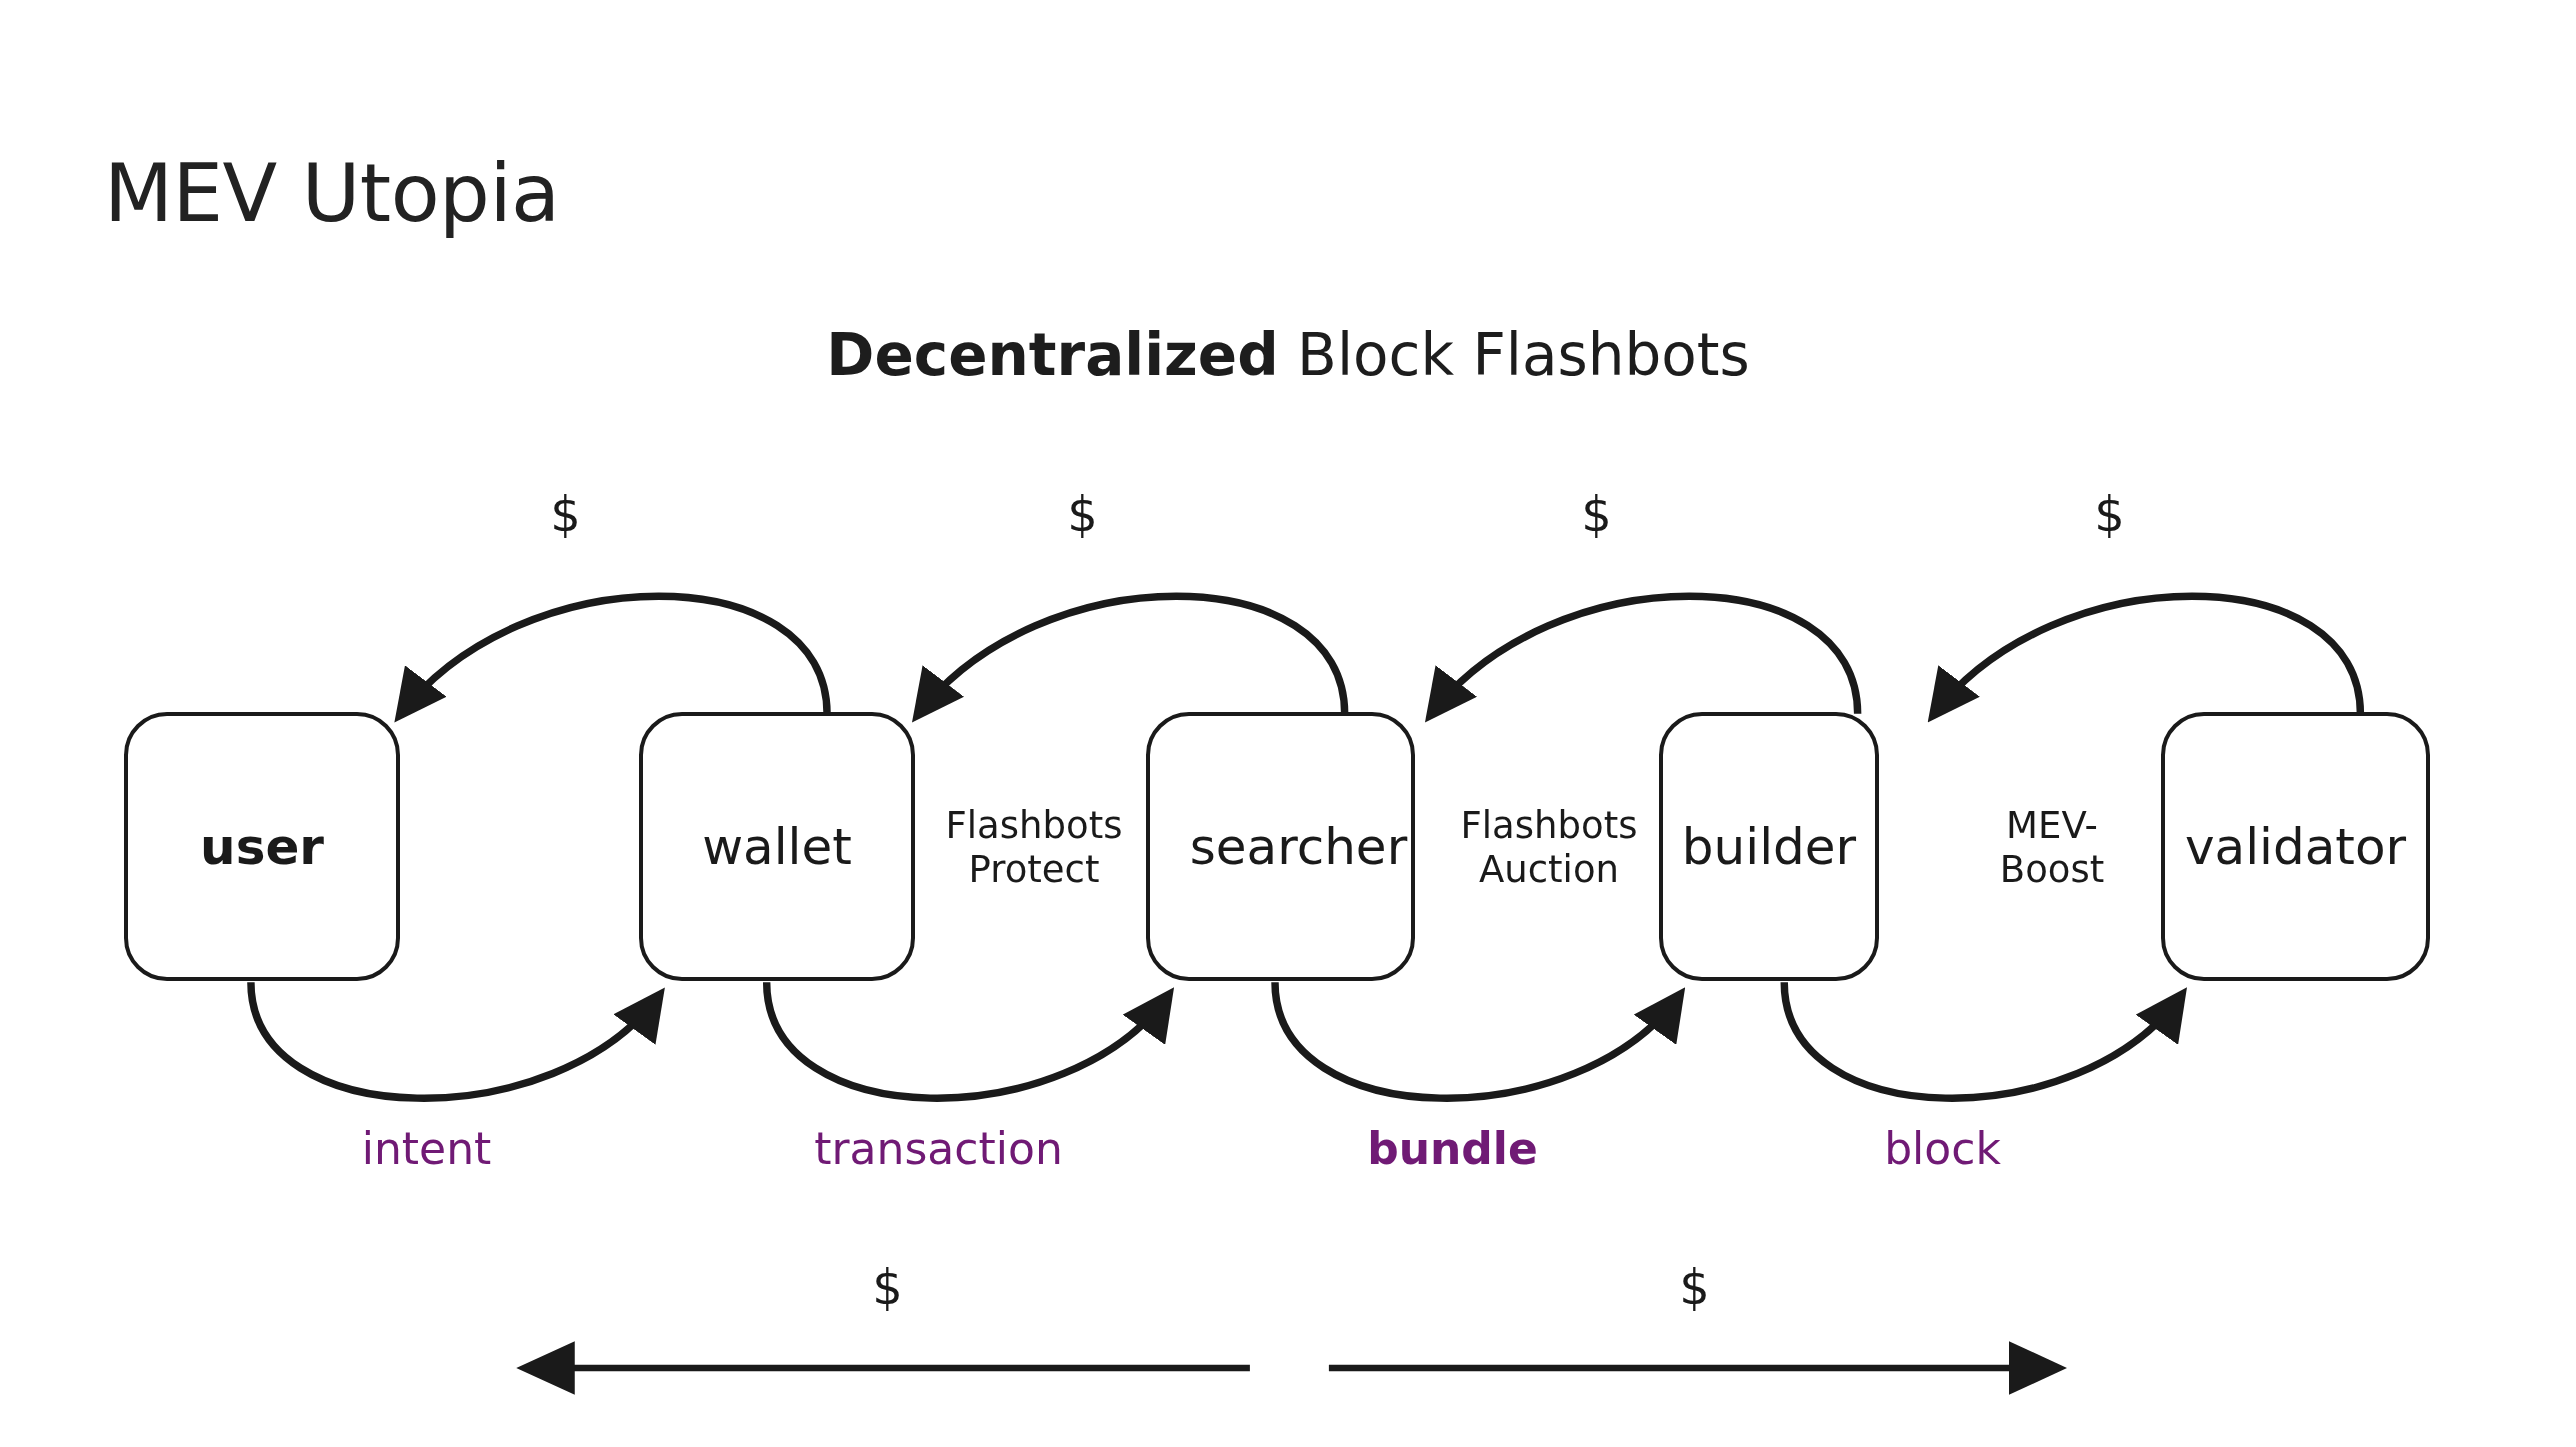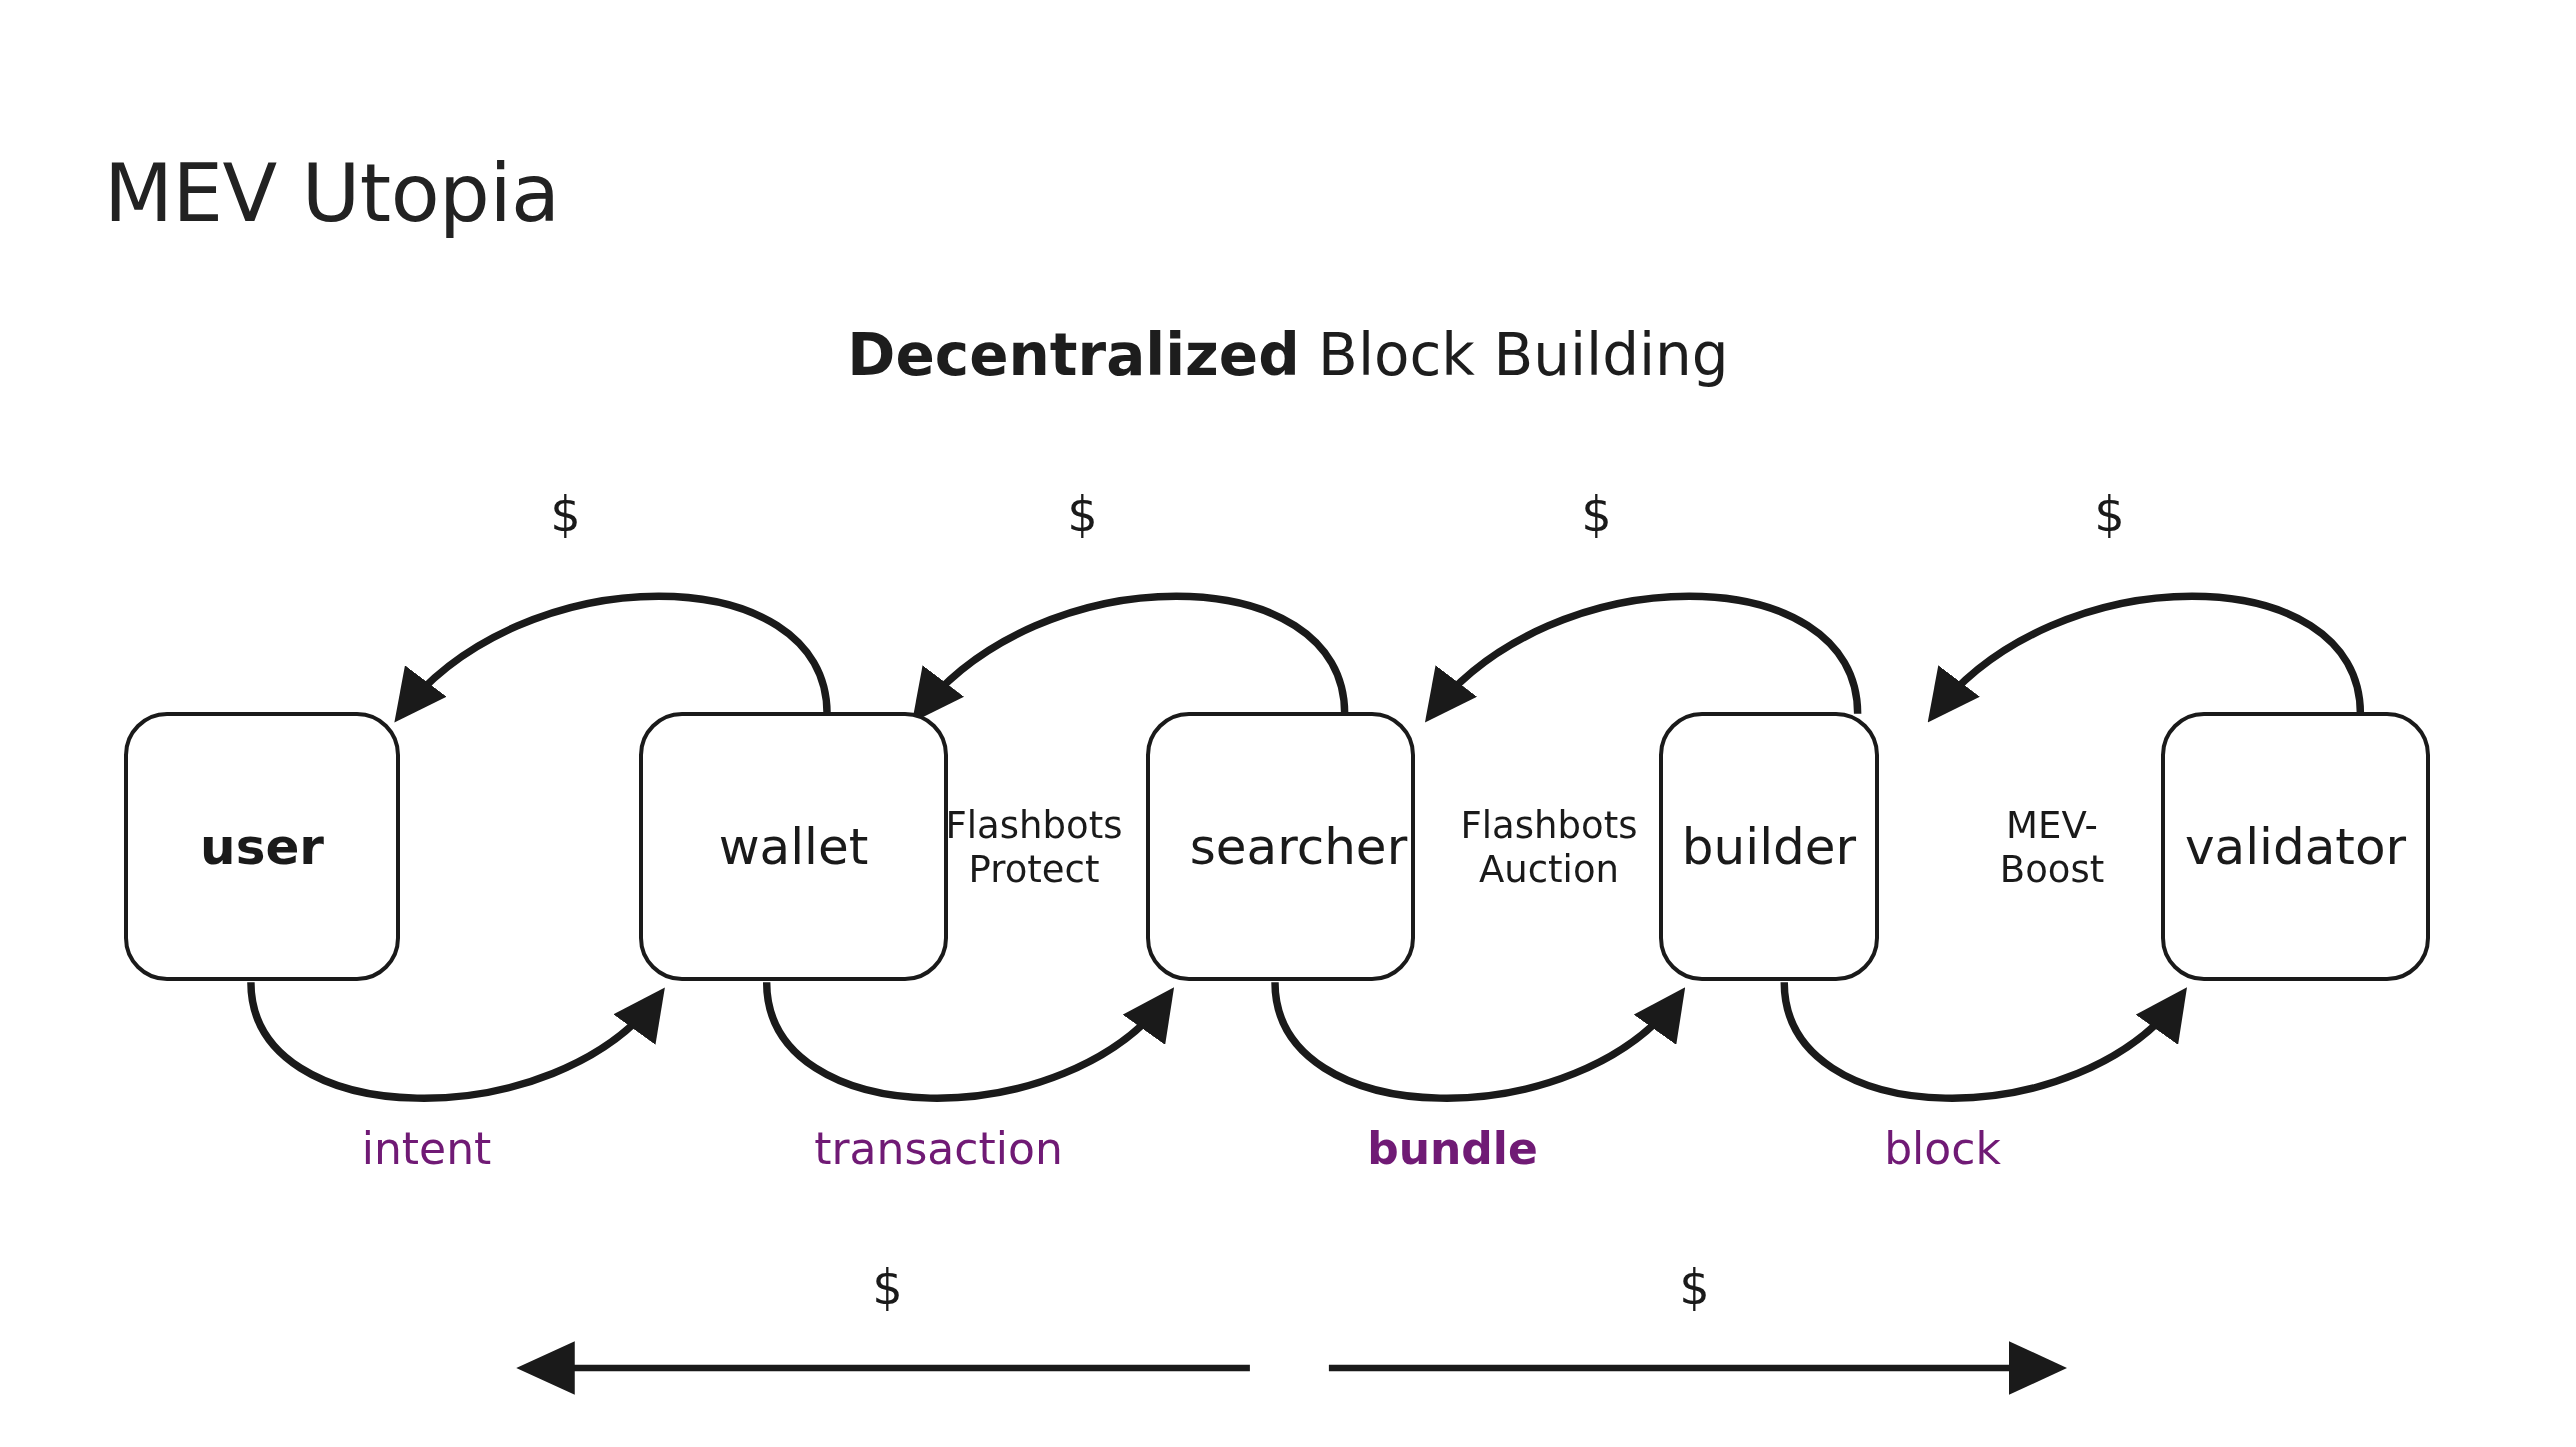--- a/index.html
+++ b/index.html
@@ -87,21 +87,21 @@
     font-size: 48px;
     color: #1a1a1a;
     white-space: nowrap;
   }
 </style>
 </head>
 <body>
 
 <div id="page-title">MEV Utopia</div>
 
-<div id="subtitle"><span class="strong">Decentralized</span><span class="normal"> Block Building</span></div>
+<div id="subtitle"><span class="strong">Decentralized</span><span class="normal"> Block Flashbots</span></div>
 
 <svg id="diagram-canvas" viewBox="0 0 2772 1558" width="2576" height="1448" xmlns="http://www.w3.org/2000/svg">
   <defs>
     <marker id="arrowFilled" viewBox="0 0 12 12" refX="10" refY="6" markerWidth="7" markerHeight="7" orient="auto-start-reverse">
       <path d="M 0 0 L 12 6 L 0 12 z" fill="#1a1a1a"></path>
     </marker>
     <marker id="arrowThin" viewBox="0 0 12 12" refX="10" refY="6" markerWidth="9" markerHeight="9" orient="auto-start-reverse">
       <path d="M 0 0.5 L 12 6 L 0 11.5 z" fill="#1a1a1a"></path>
     </marker>
   </defs>
@@ -122,21 +122,21 @@
 
   <g stroke="#1a1a1a" stroke-width="7" fill="none">
     <line x1="1345" y1="1472" x2="566" y2="1472" marker-end="url(#arrowThin)"></line>
     <line x1="1430" y1="1472" x2="2214" y2="1472" marker-end="url(#arrowThin)"></line>
   </g>
 </svg>
 
 <div class="node-box" style="left:124px; top:712px; width:276px; height:269px;font-weight:bold;">
   <span>user</span>
 </div>
-<div class="node-box" style="left:639px; top:712px; width:309px; height:269px;">
+<div class="node-box" style="left:639px; top:712px; width:276px; height:269px;">
   <span>wallet</span>
 </div>
 <div class="node-box" style="left:1146px; top:712px; width:269px; height:269px;padding-left:36px;">
   <span>searcher</span>
 </div>
 <div class="node-box" style="left:1659px; top:712px; width:220px; height:269px;">
   <span>builder</span>
 </div>
 <div class="node-box" style="left:2161px; top:712px; width:269px; height:269px;">
   <span>validator</span>

